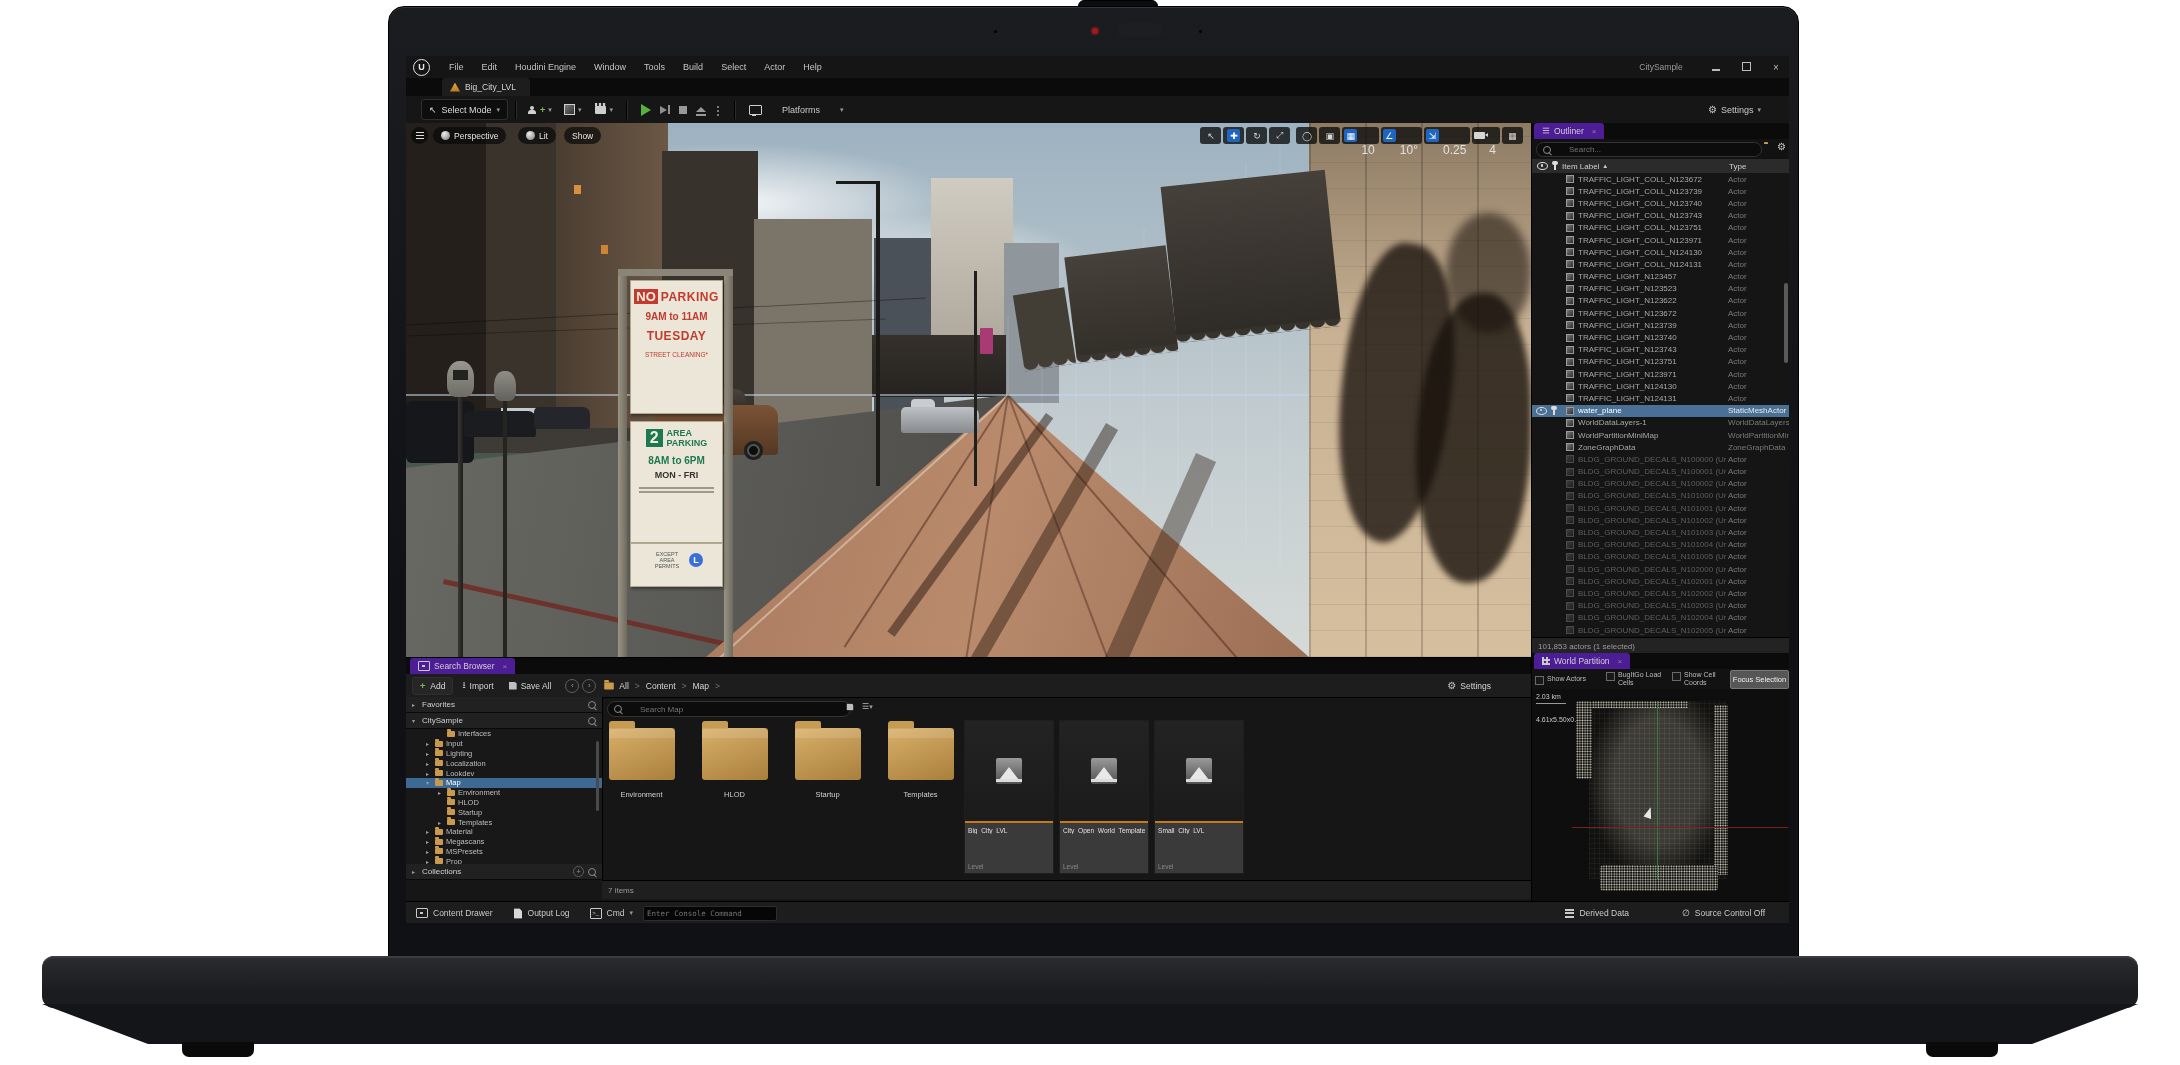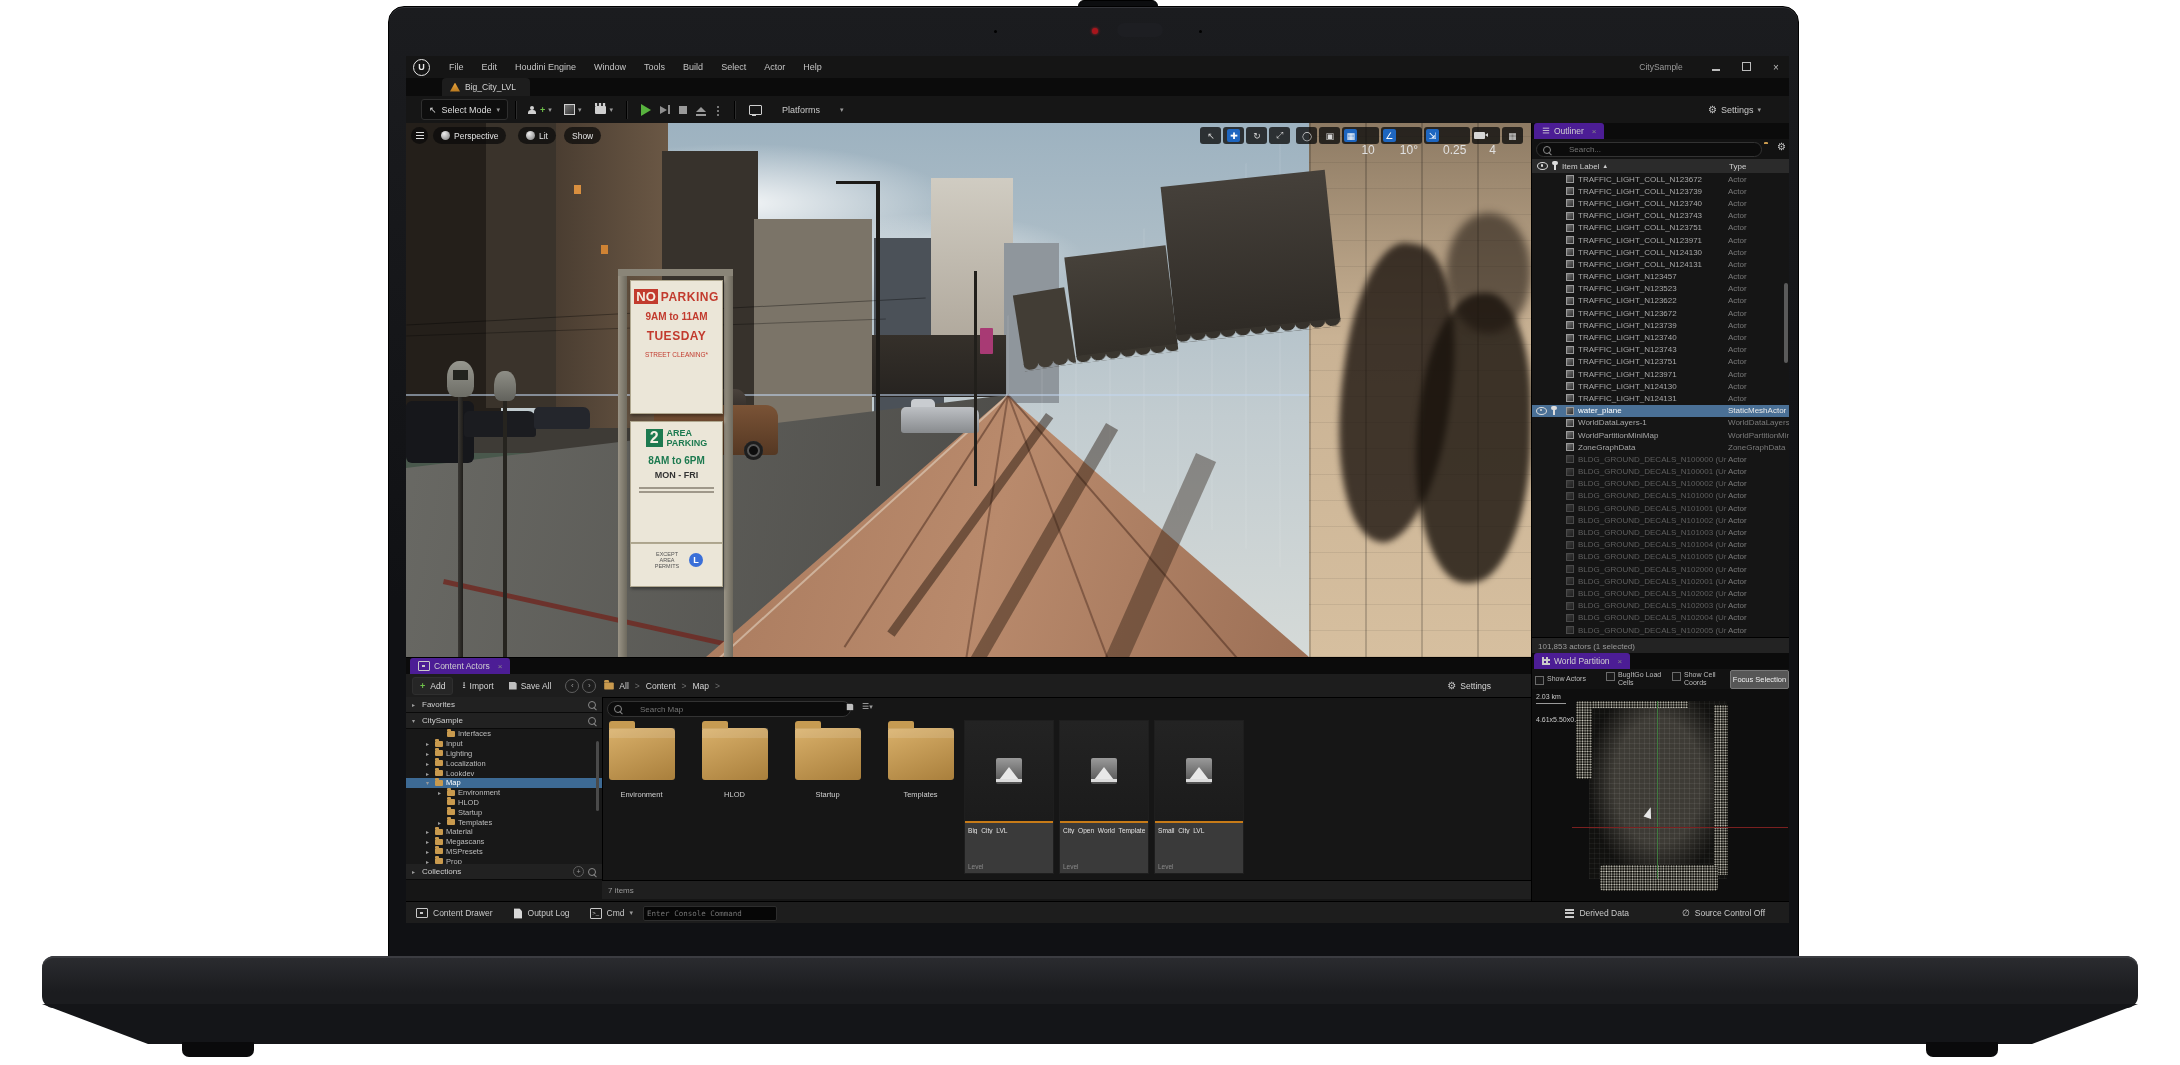--- a/index.html
+++ b/index.html
@@ -688,21 +688,21 @@
           <div class="abs" style="left:125px;top:12px;width:1px;height:178px;background:#3f7a3f;"></div>
           <div class="abs" style="left:40px;top:138px;width:216px;height:1px;background:#7a2020;"></div>
           <div class="abs" style="left:113px;top:118px;width:0;height:0;border-left:4px solid transparent;border-right:4px solid transparent;border-bottom:11px solid #e8e8e8;transform:rotate(18deg);"></div>
         </div>
       </div>
 
       <div class="contentbrowser">
         <div class="ptabbar" style="top:0;width:1125px;">
           <div class="ptab" style="left:4px;">
             <span class="i-drawer"></span>
-            <span>Content Actors</span>
+            <span>Search Browser</span>
               <span class="tab-x">×</span>
           </div>
         </div>
         <div class="cb-toolbar">
           <div class="btn-dark" style="margin-left:6px;height:16px;background:#262626;">
             <span class="plus-g">+</span>
               <span>Add</span>
           </div>
           <div style="display:flex;align-items:center;gap:4px;padding:0 9px;">
             <span style="font-size:9px;color:#bfbfbf;">⭳</span>

